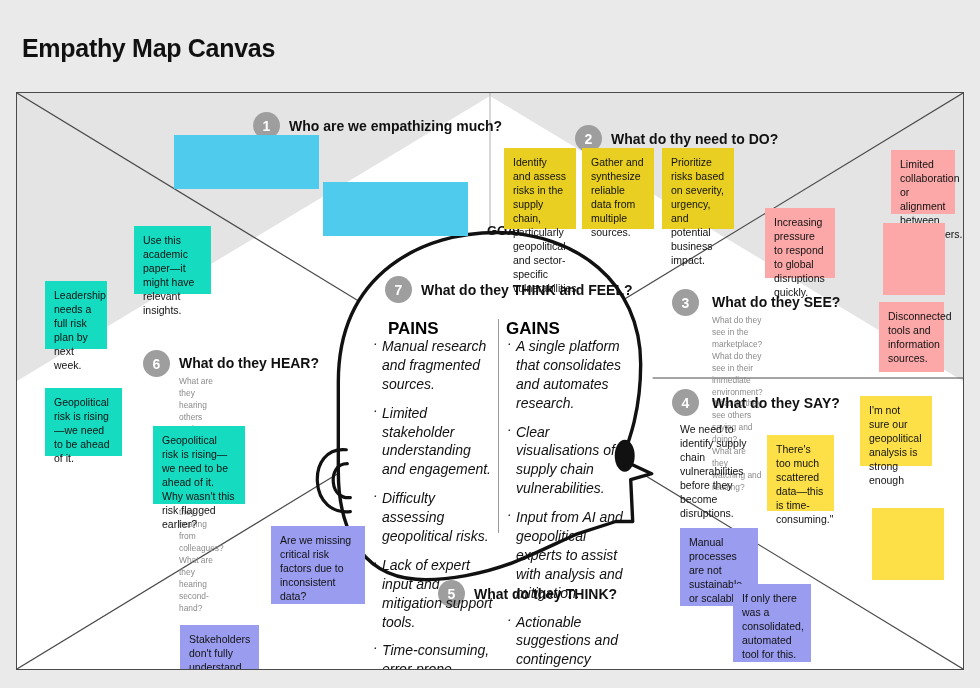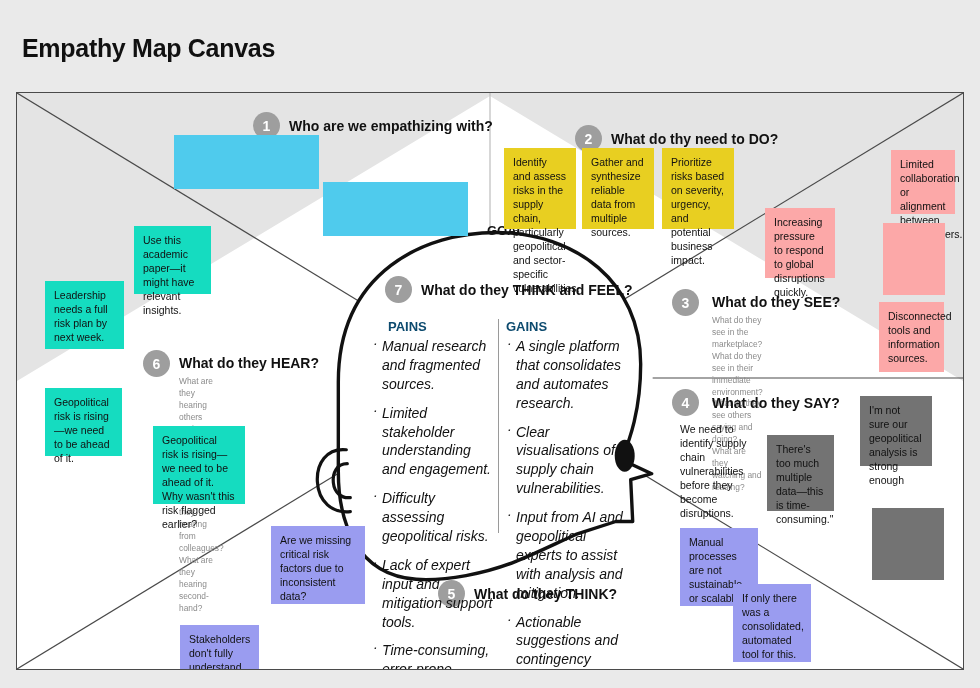--- a/index.html
+++ b/index.html
@@ -35,21 +35,21 @@
   
   .note {
     position: absolute;
     font-size: 10.5px; line-height: 1.33; color: #111;
     padding: 8px 9px; white-space: pre-line;
   }
   .note.cyan   { background: #4fcbed; }
   .note.yellow { background: #e8cf21; }
   .note.teal   { background: #15dcc0; }
   .note.pink   { background: #fca8a8; }
-  .note.orange { background: #737373; }
+  .note.orange { background: #fde047; }
   .note.purple { background: #9a9cf0; }
   .note.plain  { background: transparent; padding: 0; }
 
   
   .sect { position: absolute; }
   .badge {
     position: absolute; width: 27px; height: 27px; border-radius: 50%;
     background: #9e9e9e; color: #fff; font-size: 14px; font-weight: bold;
     display: flex; align-items: center; justify-content: center;
   }
@@ -59,21 +59,21 @@
   }
   .sect-sub {
     position: absolute; font-size: 8.4px; line-height: 1.42; color: #8b8b8b;
     white-space: pre-line;
   }
   #goal-label {
     position: absolute; left: 470px; top: 130px;
     font-size: 13px; font-weight: bold; color: #111;
   }
   .col-head {
-    position: absolute; font-size: 13px; font-weight: bold; color: #0c4a6e;
+    position: absolute; font-size: 17px; font-weight: bold; color: #000000;
   }
   .bullets { position: absolute; font-size: 14px; line-height: 1.35; color: #111; font-style: italic; }
   .bullets li { margin-bottom: 10px; list-style: none; position: relative; padding-left: 10px; }
   .bullets li:before {
     content: "\00B7"; position: absolute; left: 1px; top: -1px;
     font-size: 14px; line-height: 1;
   }
 </style>
 </head>
 <body>
@@ -100,21 +100,21 @@
              C470,482 430,490 400,488 C340,484 322,430 322,380 Z" fill="#ffffff" stroke="#111111" stroke-width="3.4" stroke-linejoin="round"></path>
     <ellipse cx="609" cy="364" rx="10" ry="16" fill="#111111"></ellipse>
     <path d="M330,358 C310,356 300,372 301,390 C302,410 316,422 334,420" fill="none" stroke="#111111" stroke-width="3.2" stroke-linecap="round"></path>
     <path d="M331,372 C320,372 316,382 317,391 C318,401 325,407 334,406" fill="none" stroke="#111111" stroke-width="3.2" stroke-linecap="round"></path>
   </svg>
 
   <div id="goal-label">GOAL</div>
 
   <div class="sect">
     <div class="badge" style="left:236px; top:19px;">1</div>
-    <div class="sect-title" style="left:272px; top:25px;">Who are we empathizing with?</div>
+    <div class="sect-title" style="left:272px; top:25px;">Who are we empathizing much?</div>
   </div>
 
   <div class="sect">
     <div class="badge" style="left:558px; top:32px;">2</div>
     <div class="sect-title" style="left:594px; top:38px;">What do thy need to DO?</div>
   </div>
 
   <div class="sect">
     <div class="badge" style="left:655px; top:196px;">3</div>
     <div class="sect-title" style="left:695px; top:201px;">What do they SEE?</div>
@@ -169,31 +169,31 @@
   <div style="position:absolute; left:481px; top:226px; width:1px; height:214px; background:#9a9a9a;"></div>
 
   <div class="note cyan" style="left:157px; top:42px;  width:145px; height:54px;"></div>
   <div class="note cyan" style="left:306px; top:89px;  width:145px; height:54px;"></div>
 
   <div class="note yellow" style="left:487px; top:55px;  width:72px;  height:81px;">Identify and assess risks in the supply chain, particularly geopolitical and sector-specific vulnerabilities.</div>
   <div class="note yellow" style="left:565px; top:55px;  width:72px;  height:81px;">Gather and synthesize reliable data from multiple sources.</div>
   <div class="note yellow" style="left:645px; top:55px;  width:72px;  height:81px;">Prioritize risks based on severity, urgency, and potential business impact.</div>
 
   <div class="note teal" style="left:117px; top:133px; width:77px;  height:68px;">Use this academic paper—it might have relevant insights.</div>
-  <div class="note teal" style="left:28px;  top:188px; width:79px;  height:68px;">Leadership needs a full risk plan by next week.</div>
+  <div class="note teal" style="left:28px;  top:188px; width:62px;  height:68px;">Leadership needs a full risk plan by next week.</div>
   <div class="note teal" style="left:28px;  top:295px; width:77px;  height:68px;">Geopolitical risk is rising—we need to be ahead of it.</div>
   <div class="note teal" style="left:136px; top:333px; width:92px;  height:78px;">Geopolitical risk is rising—we need to be ahead of it. Why wasn't this risk flagged earlier?</div>
 
   <div class="note pink" style="left:874px; top:57px;  width:64px;  height:64px;">Limited collaboration or alignment between stakeholders.</div>
   <div class="note pink" style="left:748px; top:115px; width:70px;  height:70px;">Increasing pressure to respond to global disruptions quickly.</div>
   <div class="note pink" style="left:866px; top:130px; width:62px;  height:72px;"></div>
   <div class="note pink" style="left:862px; top:209px; width:65px;  height:70px;">Disconnected tools and information sources.</div>
 
   <div class="note plain" style="left:663px; top:330px; width:80px;  height:88px;">We need to identify supply chain vulnerabilities before they become disruptions.</div>
-  <div class="note orange" style="left:750px; top:342px; width:67px;  height:76px;">There's too much multiple data—this is time-consuming."</div>
+  <div class="note orange" style="left:750px; top:342px; width:67px;  height:76px;">There's too much scattered data—this is time-consuming."</div>
   <div class="note orange" style="left:843px; top:303px; width:72px;  height:70px;">I'm not sure our geopolitical analysis is strong enough</div>
   <div class="note orange" style="left:855px; top:415px; width:72px;  height:72px;"></div>
 
   <div class="note purple" style="left:254px; top:433px; width:94px;  height:78px;">Are we missing critical risk factors due to inconsistent data?</div>
   <div class="note purple" style="left:163px; top:490px; width:79px;  height:76px;margin-top:42px;">Stakeholders don't fully understand the risk assessment process.</div>
   <div class="note purple" style="left:623px; top:435px; width:78px;  height:78px;margin-left:40px;">Manual processes are not sustainable or scalable.</div>
   <div class="note purple" style="left:716px; top:491px; width:78px;  height:78px;">If only there was a consolidated, automated tool for this.</div>
 
 </div>
 

